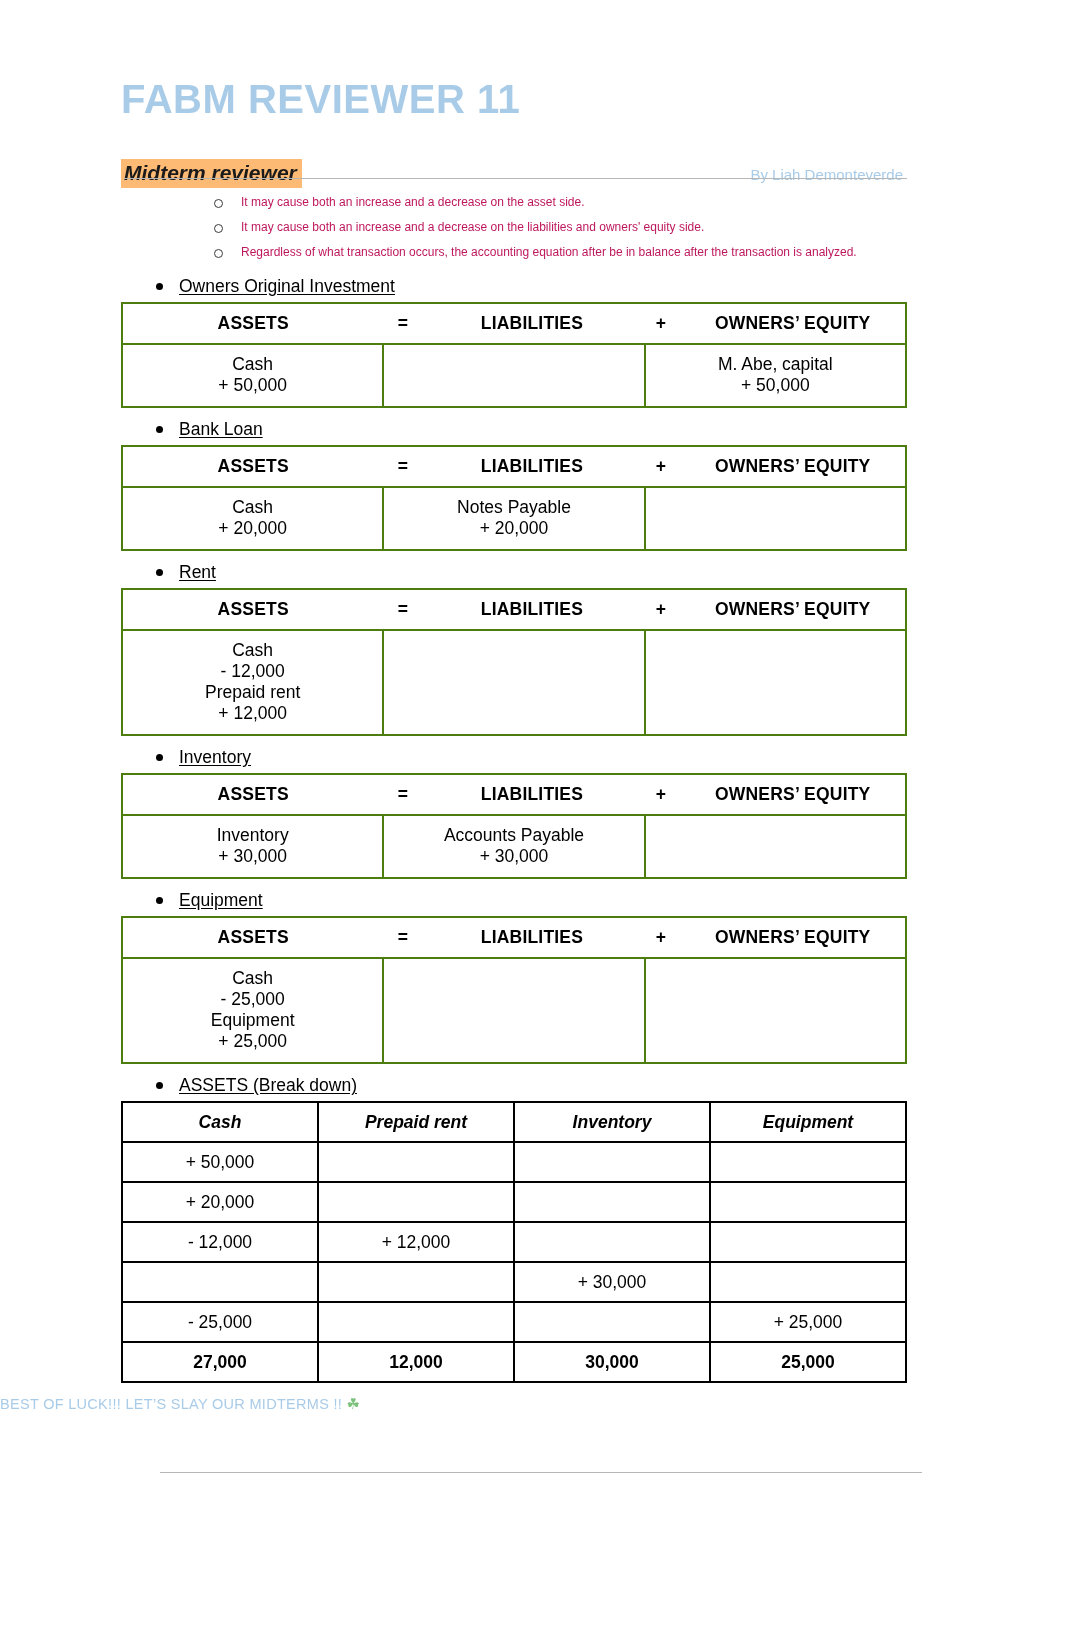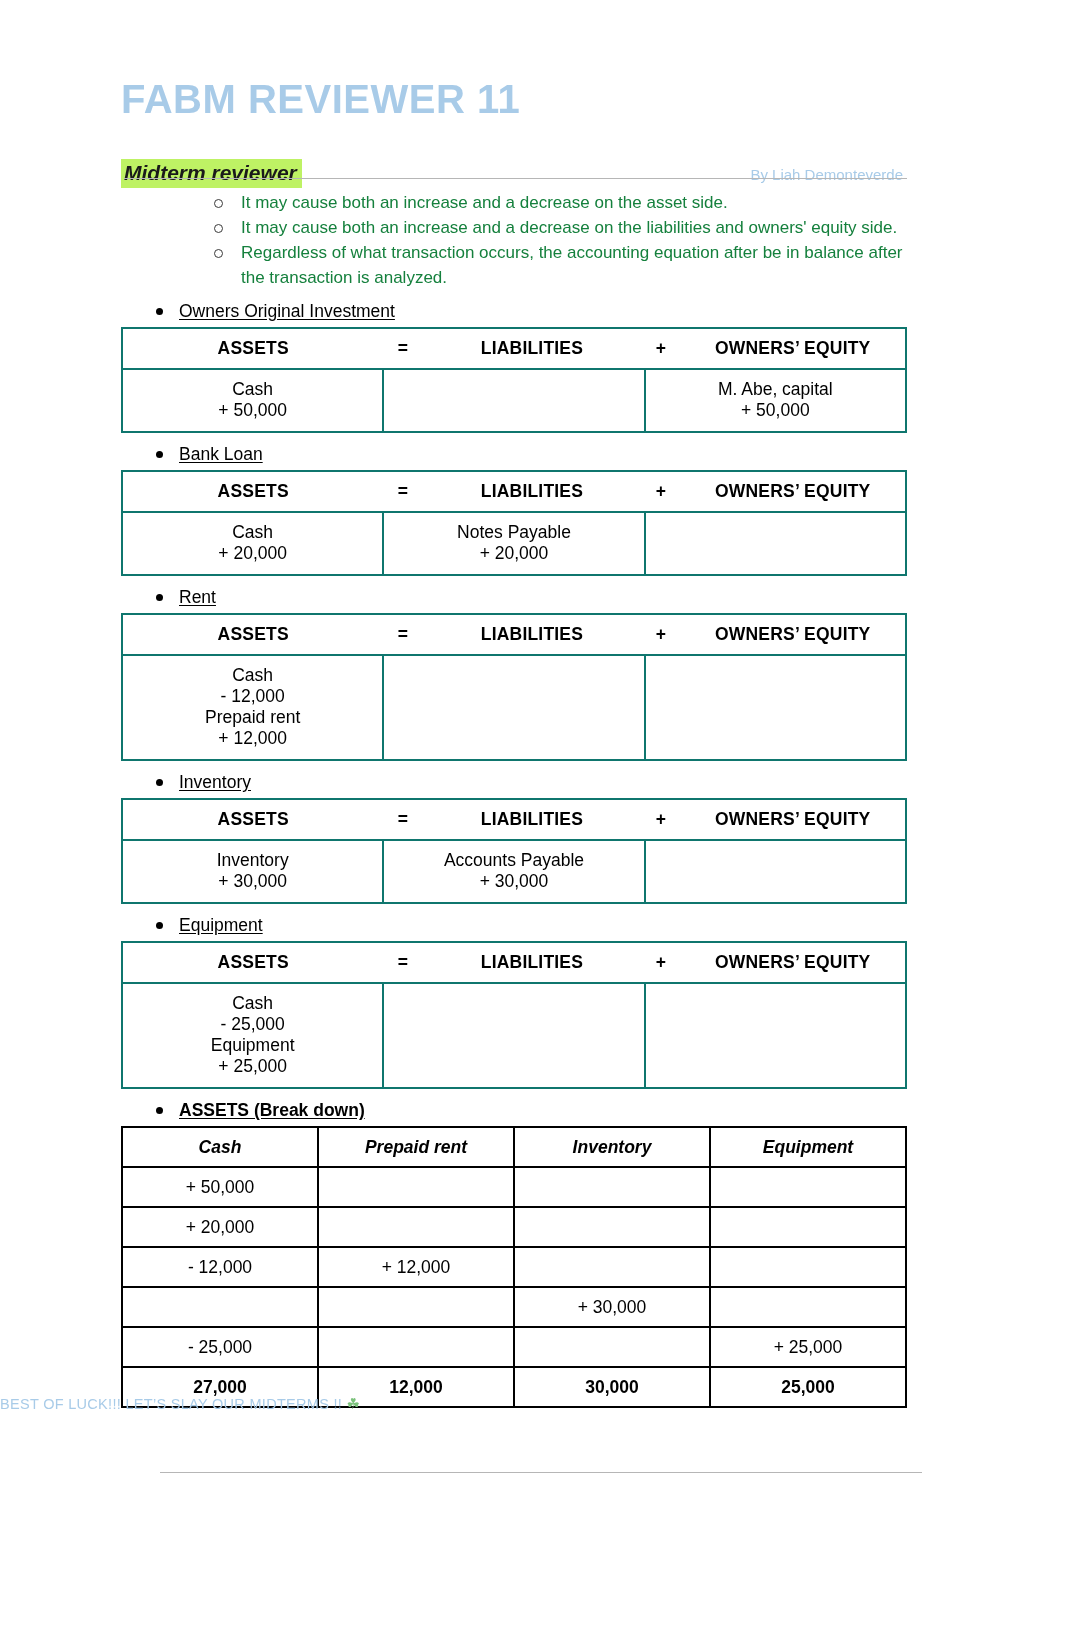--- a/index.html
+++ b/index.html
@@ -41,21 +41,21 @@
     display: flex;
     align-items: baseline;
     justify-content: space-between;
   }
   .doc-subtitle {
     display: inline-block;
     font-size: 21px;
     font-style: italic;
     font-weight: bold;
     color: #1a1a1a;
-    background: #bef264;
+    background: #fdba74;
     padding: 1px 5px 2px 3px;
     line-height: 1.25;
   }
   .byline {
     font-size: 15px;
     color: #a8cbe8;
     font-weight: normal;
     white-space: nowrap;
     padding-right: 8px;
     margin-top: 36px;
@@ -78,23 +78,23 @@
   }
 
   
   ul.sub-list {
     list-style: none;
     margin: 0;
     padding: 0 0 0 86px;
   }
   ul.sub-list li {
     position: relative;
-    font-size: 17px;
+    font-size: 12px;
     line-height: 25px;
-    color: #15803d;
+    color: #be185d;
     margin: 0 0 0 0;
     padding: 0 0 0 34px;
   }
   ul.sub-list li::before {
     content: "";
     position: absolute;
     left: 7px;
     top: 9px;
     width: 7px;
     height: 7px;
@@ -118,31 +118,31 @@
     top: 9px;
     width: 7px;
     height: 7px;
     border-radius: 50%;
     background: #000;
   }
   .bullet-head .label {
     text-decoration: underline;
     text-underline-offset: 2px;
   }
-  .bullet-head.strong .label { font-weight: bold; }
+  .bullet-head.strong .label { font-weight: normal; }
 
   
   table.eq {
     width: 786px;
     border-collapse: collapse;
     table-layout: fixed;
     margin: 0 0 4px 0;
   }
   table.eq th, table.eq td {
-    border: 2px solid #0f766e;
+    border: 2px solid #4d7c0f;
     padding: 0;
     vertical-align: middle;
   }
   table.eq thead th {
     height: 41px;
     padding: 0;
   }
   .hdr-flex {
     display: flex;
     align-items: center;

